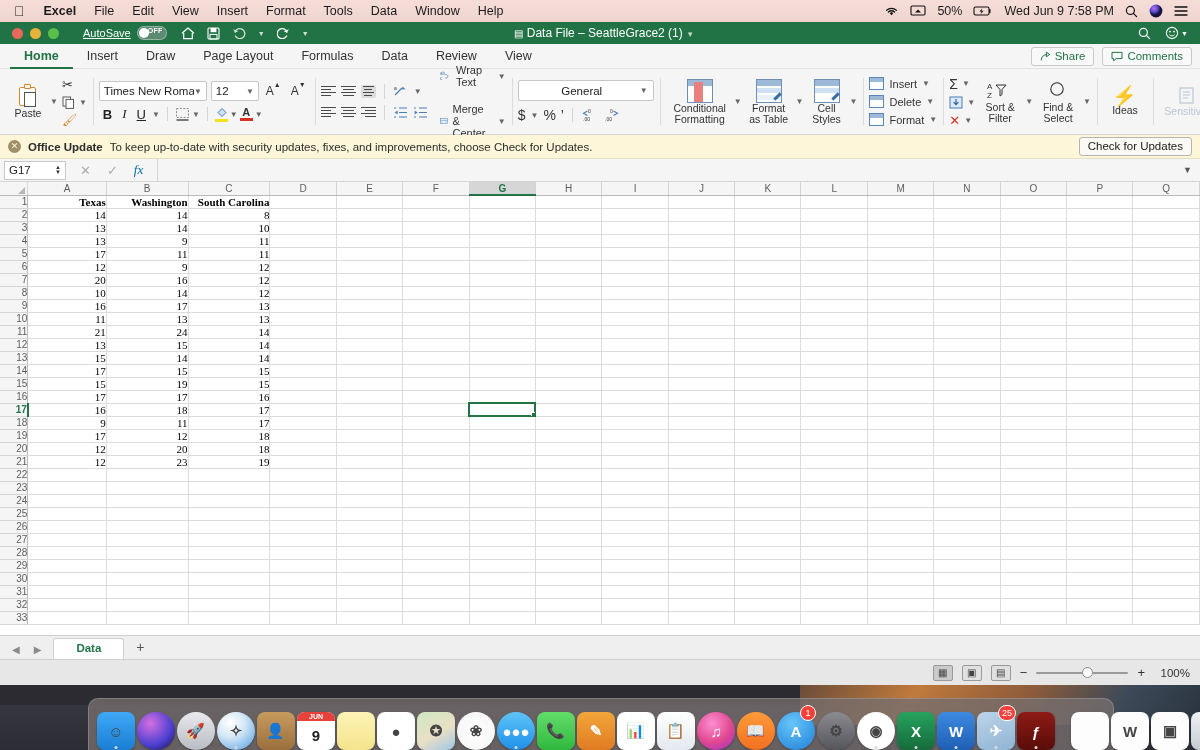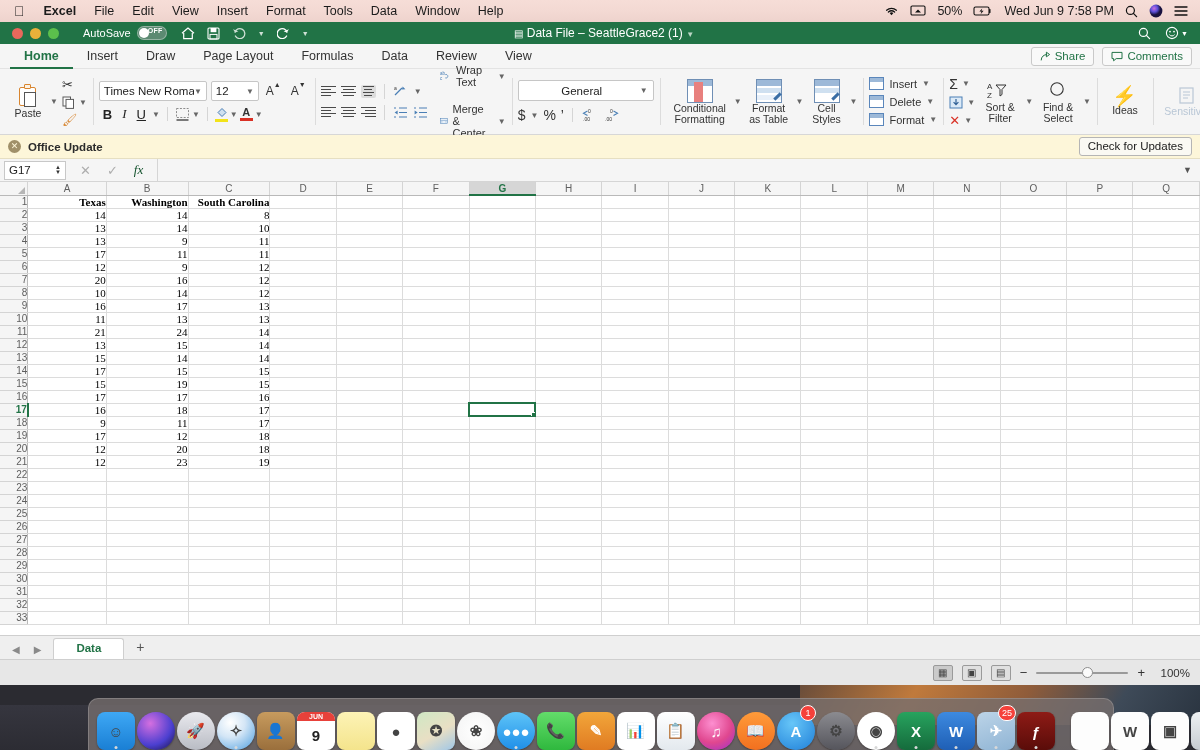--- a/index.html
+++ b/index.html
@@ -27,21 +27,21 @@
 
   
   .titlebar {
     position:absolute; left:0; top:22px; width:1200px; height:22px;
     background:#217346; display:flex; align-items:center; padding:0 8px;
     color:#fff; font-size:12px;
   }
   .traffic { display:flex; gap:7px; align-items:center; padding-left:4px;}
   .tl { width:11px; height:11px; border-radius:50%; }
   .tl.r{background:#e9685c;} .tl.y{background:#e8b13a;} .tl.g{background:#5bbf4c;}
-  .autosave { margin-left:24px; display:flex; align-items:center; gap:6px; font-size:11px; color:#fff; }
+  .autosave { margin-left:24px; display:flex; align-items:center; gap:6px; font-size:11px; color:#fff;text-decoration:underline; }
   .toggle {
     width:30px; height:14px; border-radius:8px; background:#5c8a72;
     position:relative; display:inline-block; border:1px solid rgba(255,255,255,.35);
   }
   .toggle::before { content:""; position:absolute; left:1px; top:1px; width:10px;height:10px;border-radius:50%; background:#fff;}
   .toggle .off { position:absolute; right:3px; top:0px; font-size:7px; color:#fff; font-weight:bold; letter-spacing:.3px;}
   .qicons { margin-left:14px; display:flex; align-items:center; gap:12px; font-size:13px; color:#fff; }
   .title-center {
     position:absolute; left:8px; right:0; text-align:center; font-size:12px; color:#fff;
     pointer-events:none;
@@ -149,21 +149,21 @@
     background:#f5f5f5; border-bottom:1px solid #d5d5d5;
     display:flex; align-items:center; font-size:12px; color:#222;
   }
   .namebox {
     width:62px; height:19px; margin-left:4px; background:#fff; border:1px solid #c8c8c8;
     display:flex; align-items:center; padding:0 4px; font-size:11.5px;
   }
   .namebox .nm { flex:1; }
   .spin { display:flex; flex-direction:column; font-size:6px; line-height:5px; color:#333;}
   .fbtns { display:flex; align-items:center; gap:16px; padding:0 14px; color:#adadad; font-size:13px;}
-  .fx { font-family:"Liberation Serif", serif; font-style:italic; color:#14532d; font-size:13px;}
+  .fx { font-family:"Liberation Serif", serif; font-style:italic; color:#0369a1; font-size:13px;}
   .finput { flex:1; border-left:1px solid #d5d5d5; height:23px; }
   .fbar .caret { padding-right:8px; color:#555; font-size:9px;}
 
   
   .gridwrap { position:absolute; left:0; top:182px; width:1200px; height:453px; background:#fff; overflow:hidden;}
   table.sheet { border-collapse:collapse; table-layout:fixed; }
   table.sheet td, table.sheet th { padding:0; margin:0; }
   .corner {
     width:28px; height:13px; background:#f5f5f5; border-right:1px solid #d4d4d4; border-bottom:1px solid #b9b9b9;
     position:relative;
@@ -658,20 +658,21 @@
         </svg>
         <span class="btn-lbl sensitivity">Sensitivity</span>
       </div>
 
     </div>
   </div>
 
   <div class="updbar">
     <span class="xcirc">✕</span>
     <b>Office Update</b>
+    <span>To keep up-to-date with security updates, fixes, and improvements, choose Check for Updates.</span>
     <span class="updbtn">Check for Updates</span>
   </div>
 
   <div class="fbar">
     <div class="namebox">
       <span class="nm">G17</span>
       <span class="spin">
           <i>▲</i>
           <i>▼</i>
         </span>

